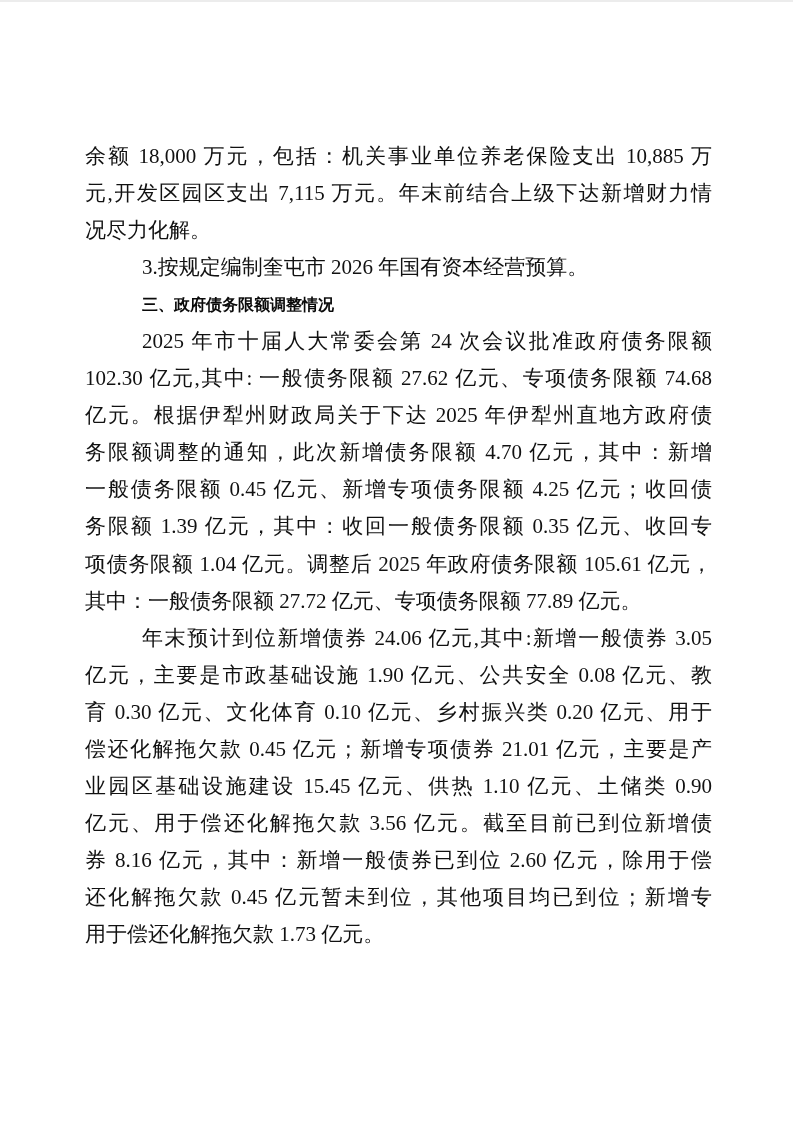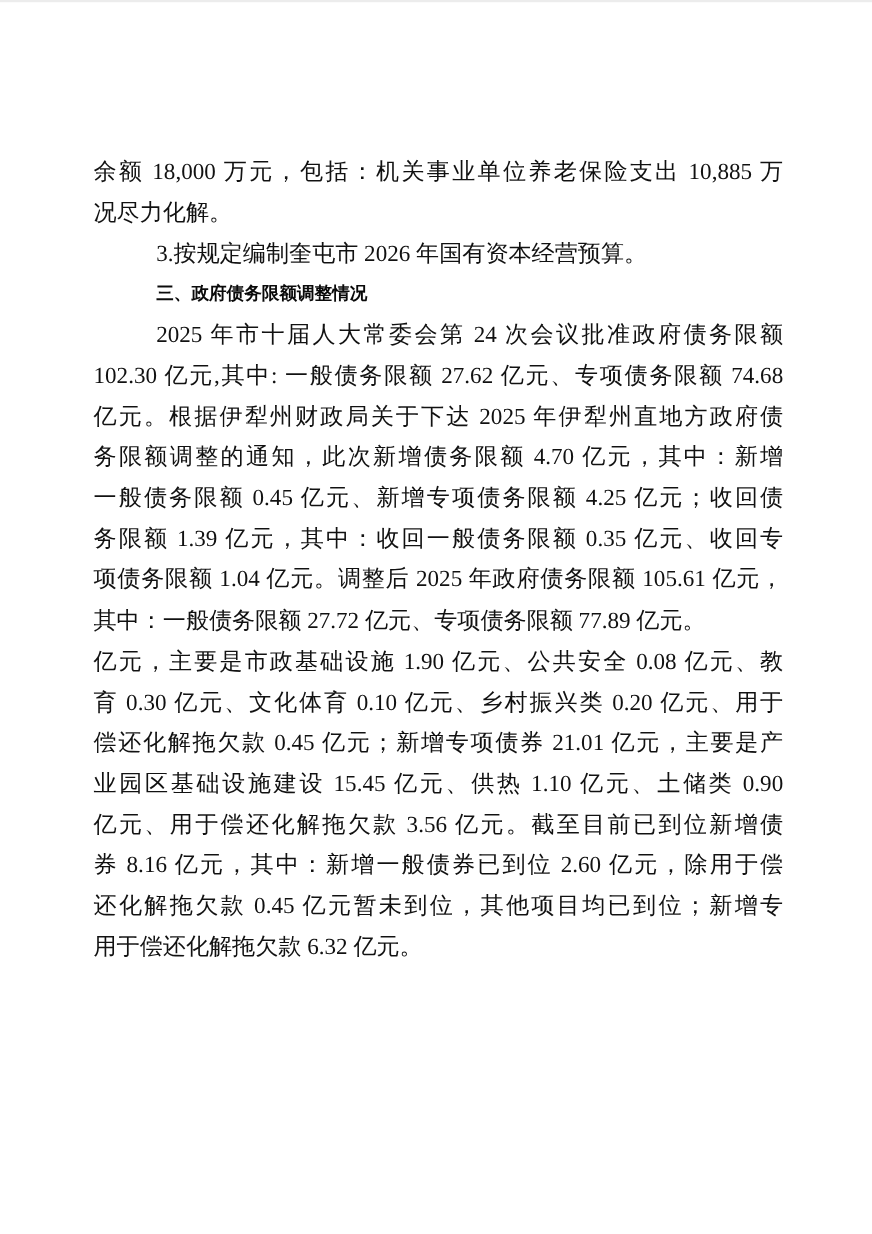--- a/index.html
+++ b/index.html
@@ -56,35 +56,37 @@
     color: #222222;
     letter-spacing: 2px;
   }
 </style>
 </head>
 <body>
 
 <div class="page">
   <div class="content">
     <div class="line">余额 18,000 万元，包括：机关事业单位养老保险支出 10,885 万</div>
+    <div class="line">元,开发区园区支出 7,115 万元。年末前结合上级下达新增财力情</div>
     <div class="line end">况尽力化解。</div>
     <div class="line end indent">3.按规定编制奎屯市 2026 年国有资本经营预算。</div>
     <div class="line end indent heading">三、政府债务限额调整情况</div>
     <div class="line indent">2025 年市十届人大常委会第 24 次会议批准政府债务限额</div>
     <div class="line">102.30 亿元,其中: 一般债务限额 27.62 亿元、专项债务限额 74.68</div>
     <div class="line">亿元。根据伊犁州财政局关于下达 2025 年伊犁州直地方政府债</div>
     <div class="line">务限额调整的通知，此次新增债务限额 4.70 亿元，其中：新增</div>
     <div class="line">一般债务限额 0.45 亿元、新增专项债务限额 4.25 亿元；收回债</div>
     <div class="line">务限额 1.39 亿元，其中：收回一般债务限额 0.35 亿元、收回专</div>
     <div class="line">项债务限额 1.04 亿元。调整后 2025 年政府债务限额 105.61 亿元，</div>
     <div class="line end">其中：一般债务限额 27.72 亿元、专项债务限额 77.89 亿元。</div>
+    <div class="line indent">年末预计到位新增债券 24.06 亿元,其中:新增一般债券 3.05</div>
     <div class="line">亿元，主要是市政基础设施 1.90 亿元、公共安全 0.08 亿元、教</div>
     <div class="line">育 0.30 亿元、文化体育 0.10 亿元、乡村振兴类 0.20 亿元、用于</div>
     <div class="line">偿还化解拖欠款 0.45 亿元；新增专项债券 21.01 亿元，主要是产</div>
     <div class="line">业园区基础设施建设 15.45 亿元、供热 1.10 亿元、土储类 0.90</div>
     <div class="line">亿元、用于偿还化解拖欠款 3.56 亿元。截至目前已到位新增债</div>
     <div class="line">券 8.16 亿元，其中：新增一般债券已到位 2.60 亿元，除用于偿</div>
     <div class="line">还化解拖欠款 0.45 亿元暂未到位，其他项目均已到位；新增专</div>
-    <div class="line end">用于偿还化解拖欠款 6.32 亿元。</div>
+    <div class="line end">用于偿还化解拖欠款 1.73 亿元。</div>
   </div>
 
   <div class="footer">- 5 -</div>
 </div>
 
 </body></html>

